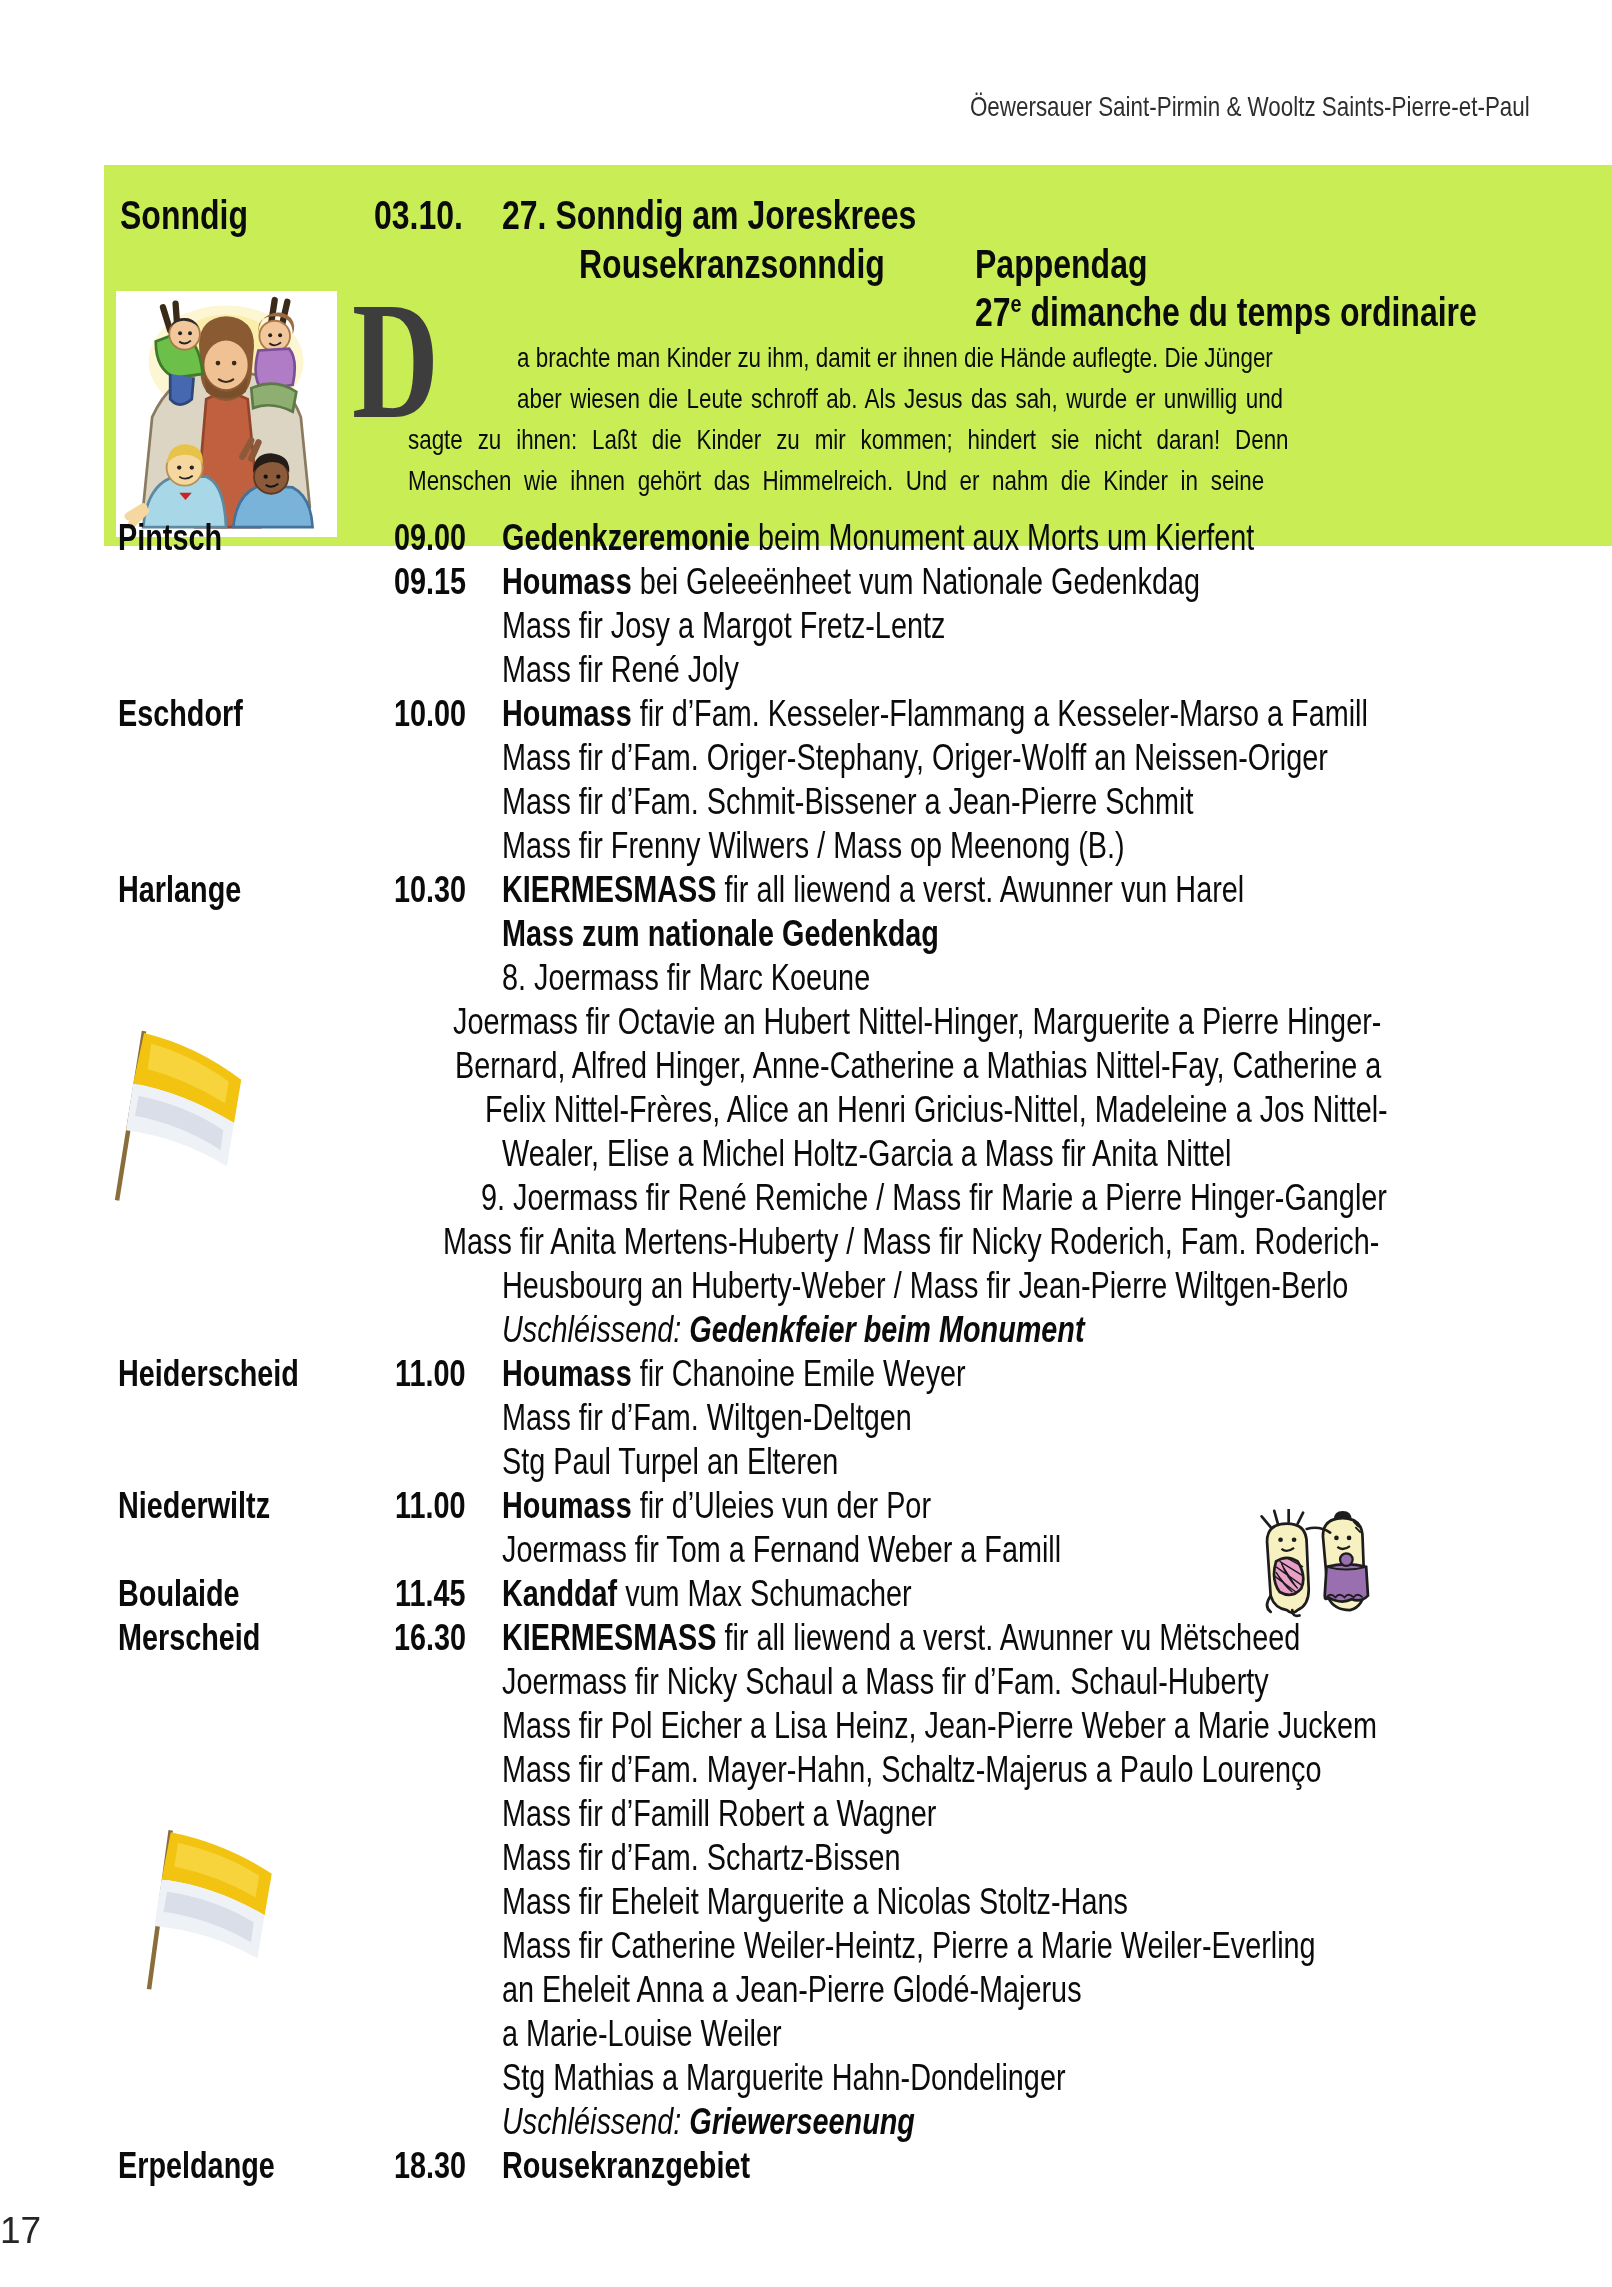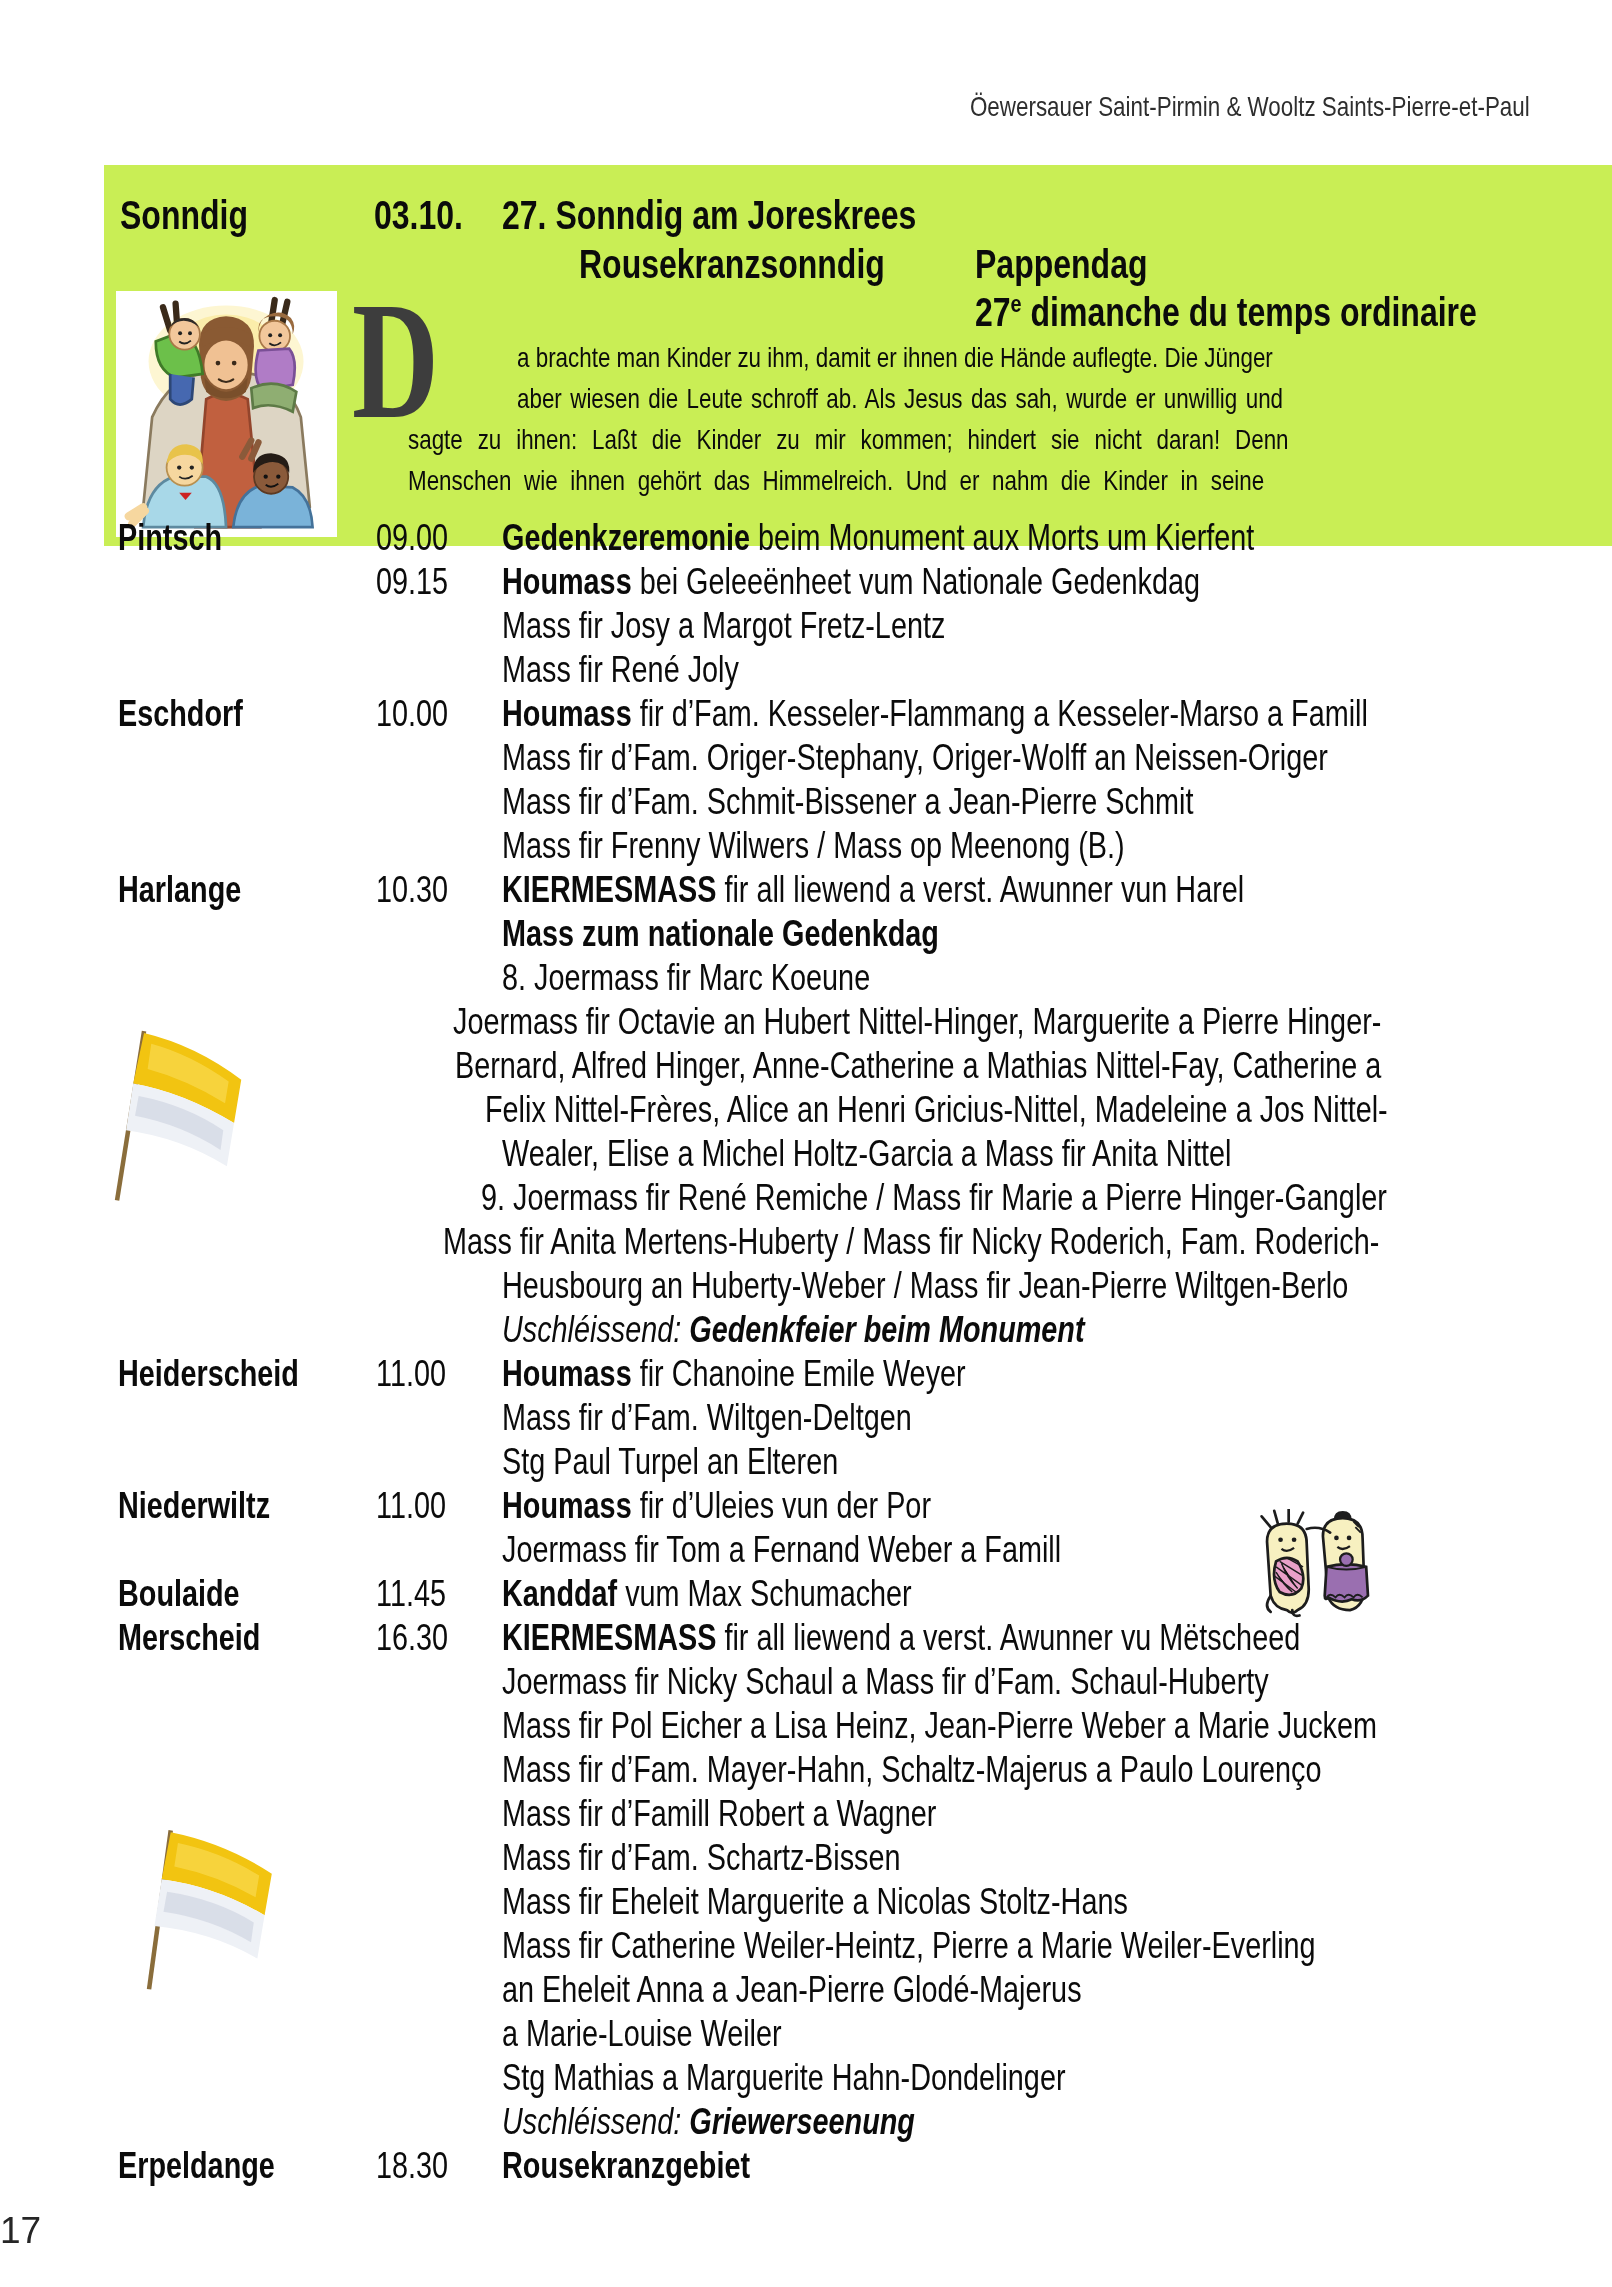--- a/index.html
+++ b/index.html
@@ -37,21 +37,21 @@
   .gindent{padding-left:109px;}
   .gline:nth-child(2) .sq{word-spacing:2.7px;}
   .gline:nth-child(3) .sq{word-spacing:10.8px;}
   .gline:nth-child(4) .sq{word-spacing:8px;}
   .gref{position:absolute;right:0;top:0;height:41px;line-height:41px;}
 
   
   #schedule{position:absolute;left:104px;top:514px;width:1509px;font-size:36px;}
   .srow{display:flex;height:44px;line-height:44px;}
   .c-loc{width:272px;padding-left:13.5px;box-sizing:border-box;font-weight:700;}
-  .c-time{width:126px;font-weight:400;}
+  .c-time{width:126px;font-weight:700;text-align:center;}
   .c-txt{flex:1;}
   .seg-b{font-weight:700;}
   .seg-i{font-style:italic;}
   .seg-bi{font-weight:700;font-style:italic;}
 
   
   #flag1{position:absolute;left:97px;top:1024px;}
   #flag2{position:absolute;left:131px;top:1825px;}
   #kids{position:absolute;left:1240px;top:1509px;}
 

